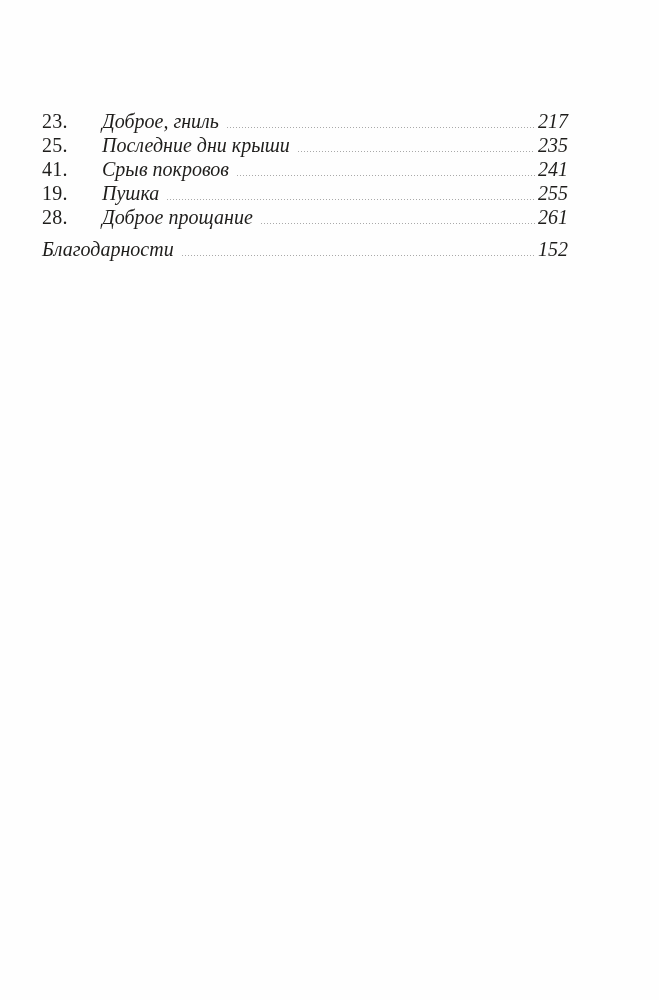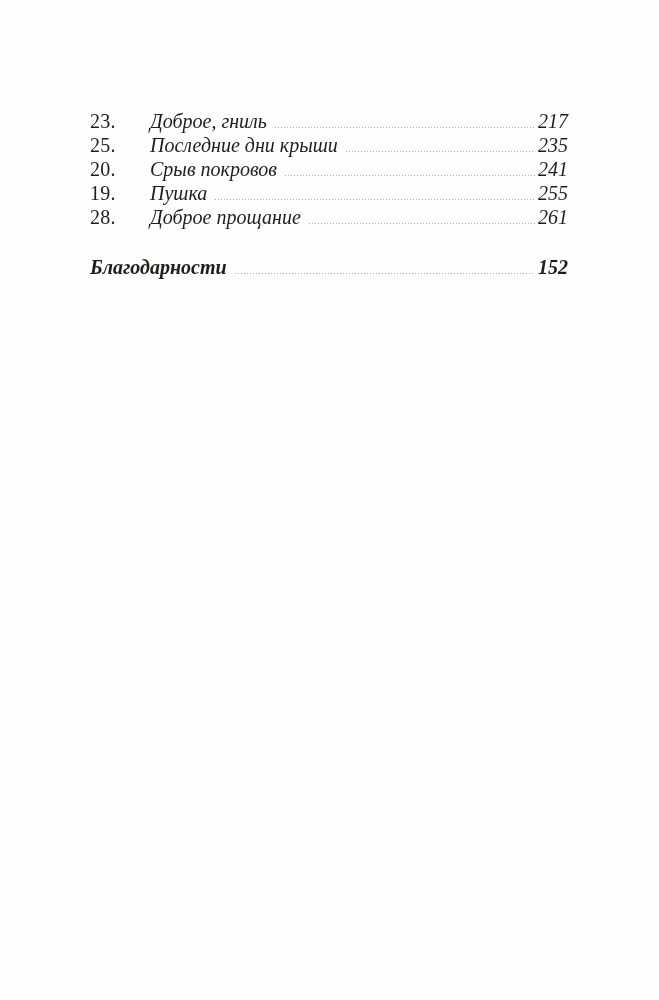--- a/index.html
+++ b/index.html
@@ -7,21 +7,21 @@
   body {
     background: #ffffff;
     font-family: "Liberation Serif", serif;
     color: #1e1d1b;
     overflow: hidden;
   }
   .page {
     width: 659px;
     height: 1000px;
     background: #fefefe;
-    padding: 109px 91px 0 90px;
+    padding: 109px 91px 0 42px;
   }
   .toc-list { list-style: none; }
   .row {
     display: flex;
     align-items: baseline;
     line-height: 24px;
     font-size: 20px;
     white-space: nowrap;
   }
   .num {
@@ -42,21 +42,21 @@
     background-image: repeating-linear-gradient(
       to right,
       #a9a9a9 0, #a9a9a9 1px,
       transparent 1px, transparent 3px
     );
   }
   .page-num {
     flex: 0 0 auto;
     font-style: italic;
   }
-  .backmatter { margin-top: 26px; font-weight: bold; }
+  .backmatter { margin-top: 8px; }
 </style>
 </head>
 <body>
 
 <main class="page">
   <section>
     <ol class="toc-list" id="chapter-list">
   <li class="row">
     <span class="num">23.</span>
     <span class="title">Доброе, гниль</span>
@@ -66,21 +66,21 @@
 
 
   <li class="row">
     <span class="num">25.</span>
     <span class="title">Последние дни крыши</span>
     <span class="leader"></span>
     <span class="page-num">235</span>
   </li>
 
   <li class="row">
-    <span class="num">20.</span>
+    <span class="num">41.</span>
     <span class="title">Срыв покровов</span>
     <span class="leader"></span>
     <span class="page-num">241</span>
   </li>
 
   <li class="row">
     <span class="num">19.</span>
     <span class="title">Пушка</span>
     <span class="leader"></span>
     <span class="page-num">255</span>

